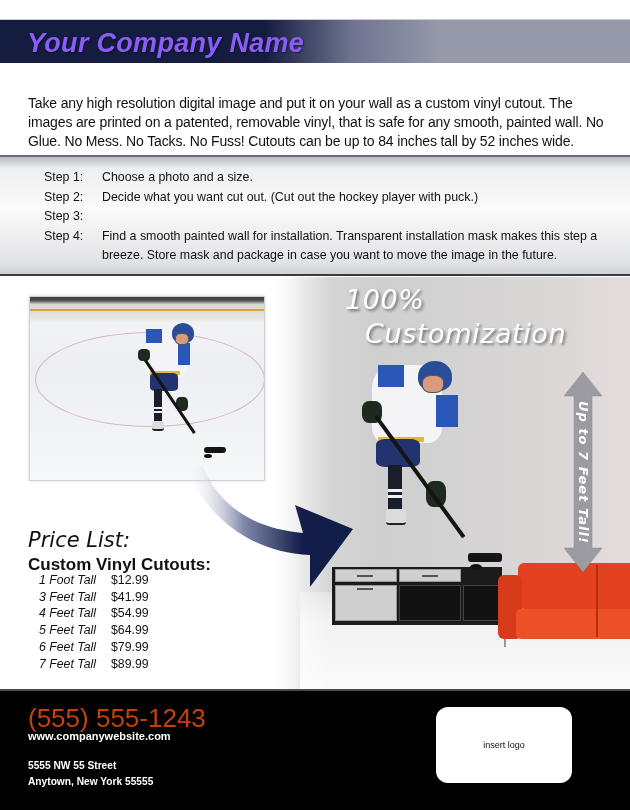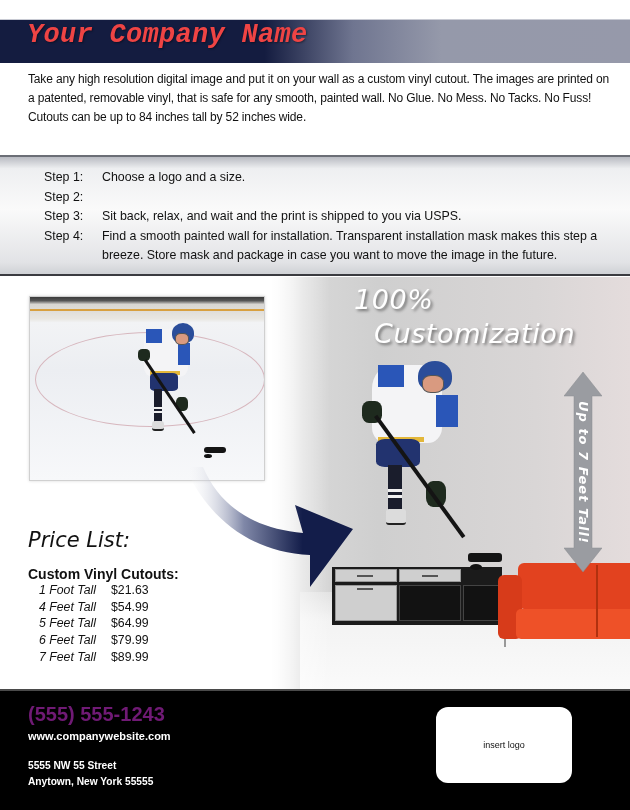--- a/index.html
+++ b/index.html
@@ -5,29 +5,29 @@
   * { box-sizing: border-box; margin: 0; padding: 0; }
   html, body { width: 630px; height: 810px; overflow: hidden; background: #ffffff; }
   body { position: relative; font-family: "Liberation Sans", sans-serif; color: #111; }
 
   .header-band {
     position: absolute; left: 0; top: 19px; width: 630px; height: 44px;
     background: linear-gradient(90deg, #141c40 0%, #141c40 42%, #6f7590 56%, #9599aa 70%, #9699aa 100%);
     border-top: 1px solid #c8cad3;
   }
   .company-name {
-    position: absolute; left: 27px; top: 20px;
-    font-family: Liberation Mono, monospace; font-style: italic; font-weight: bold;
-    font-size: 27px; color: #ef4444; letter-spacing: 0.3px;
+    position: absolute; left: 27px; top: 28px;
+    font-family: Liberation Sans, sans-serif; font-style: italic; font-weight: bold;
+    font-size: 27px; color: #8b5cf6; letter-spacing: 0.3px;
     text-shadow: 1px 1px 2px rgba(0,0,0,0.4);
   }
 
   .intro { position: absolute; left: 28px; top: 70px; width: 590px; }
   .intro-title { font-size: 17px; color: #111; margin-bottom: 4px; }
-  .intro-body { font-size: 12px; line-height: 19px; color: #111; letter-spacing: -0.15px; }
+  .intro-body { font-size: 14px; line-height: 19px; color: #111; letter-spacing: -0.15px; margin-top: 24px; }
 
   .steps-band {
     position: absolute; left: 0; top: 155px; width: 630px; height: 121px;
     background: linear-gradient(180deg, #b9bbc2 0%, #eeeff1 10%, #fafafa 45%, #e2e3e6 90%, #cfd1d5 100%);
     border-top: 2px solid #6b6e76; border-bottom: 2px solid #3a3b40;
   }
   .steps { position: absolute; left: 44px; top: 168px; width: 580px; font-size: 12.4px; line-height: 19.5px; color: #111; }
   .step { display: flex; }
   .step-label { width: 58px; flex: none; }
   .step-text { flex: 1; }
@@ -66,21 +66,21 @@
   .player .stripe { position: absolute; background: #f0f0f0; }
   .player .skate { position: absolute; background: #dcdcdc; border-bottom: 2px solid #222; border-radius: 3px; }
   .player .glove { position: absolute; background: #1e2a1e; border-radius: 35%; }
   .player .stick { position: absolute; background: #141414; transform-origin: top left; }
   .player .blade { position: absolute; background: #141414; border-radius: 3px; }
   .player .puck { position: absolute; background: #111; border-radius: 50%; }
 
   .big-arrow { position: absolute; left: 185px; top: 190px; }
 
   .headline {
-    position: absolute; left: 354px; top: 6px;
+    position: absolute; left: 345px; top: 6px;
     font-family: "DejaVu Sans", sans-serif; font-style: italic;
     color: #ffffff; font-size: 27px; line-height: 34px; letter-spacing: 0.6px;
     text-shadow: 2px 2px 3px rgba(0,0,0,0.45);
   }
   .headline .l2 { display: block; padding-left: 20px; }
 
   .tall-arrow { position: absolute; left: 564px; top: 95px; width: 38px; height: 200px; }
   .tall-arrow-text {
     position: absolute; left: 566px; top: 120px; width: 34px; height: 150px;
     writing-mode: vertical-rl; text-orientation: mixed;
@@ -99,29 +99,29 @@
   .sofa .arm { position: absolute; left: 2px; top: 12px; width: 24px; height: 64px; background: #d73b1a; border-radius: 6px; }
   .sofa .seat { position: absolute; left: 20px; top: 46px; width: 122px; height: 30px; background: #ee5128; border-radius: 5px; }
   .sofa .seam { position: absolute; left: 100px; top: 2px; width: 2px; height: 72px; background: #b1310f; }
   .sofa .foot { position: absolute; top: 76px; width: 2px; height: 8px; background: #999; }
 
   .price-list { position: absolute; left: 28px; top: 528px; }
   .price-title {
     font-family: "DejaVu Sans", sans-serif; font-style: italic; font-size: 21px;
     color: #111; line-height: 24px;
   }
-  .price-subtitle { font-size: 14px; font-weight: bold; color: #111; margin-top: 15px; line-height: 15px; }
+  .price-subtitle { font-size: 17px; font-weight: bold; color: #111; margin-top: 5px; line-height: 15px; }
   .price-row { display: flex; font-size: 12.3px; line-height: 16.7px; color: #111; padding-left: 11px; }
   .price-size { width: 72px; font-style: italic; }
 
   .footer {
     position: absolute; left: 0; top: 689px; width: 630px; height: 121px; background: #000000;
     border-top: 2px solid #4a4a4a;
   }
-  .phone { position: absolute; left: 28px; top: 703px; font-size: 20px; font-weight: bold; color: #701a75; }
+  .phone { position: absolute; left: 28px; top: 703px; font-size: 26px; font-weight: normal; color: #c2410c; }
   .website { position: absolute; left: 28px; top: 730px; font-size: 11px; font-weight: bold; color: #fff; }
   .address { position: absolute; left: 28px; top: 758px; font-size: 10.2px; font-weight: bold; color: #fff; line-height: 16px; }
   .logo-box {
     position: absolute; left: 436px; top: 707px; width: 136px; height: 76px;
     background: #ffffff; border-radius: 12px;
     display: flex; align-items: center; justify-content: center;
     font-size: 9px; color: #111;
   }
 </style>
 </head>
@@ -131,28 +131,28 @@
 <div class="company-name">Your Company Name</div>
 
 <div class="intro">
   <div class="intro-body">Take any high resolution digital image and put it on your wall as a custom vinyl cutout.  The images are printed on a patented, removable vinyl, that is safe for any smooth, painted wall.  No Glue. No Mess. No Tacks. No Fuss! Cutouts can be up to 84 inches tall by 52 inches wide.</div>
 </div>
 
 <div class="steps-band"></div>
 <div class="steps">
   <div class="step">
     <span class="step-label">Step 1:</span>
-    <span class="step-text">Choose a logo and a size.</span>
+    <span class="step-text">Choose a photo and a size.</span>
   </div>
   <div class="step">
     <span class="step-label">Step 2:</span>
+    <span class="step-text">Decide what you want cut out. (Cut out the hockey player with puck.)</span>
   </div>
   <div class="step">
     <span class="step-label">Step 3:</span>
-    <span class="step-text">Sit back, relax, and wait and the print is shipped to you via USPS.</span>
   </div>
   <div class="step">
     <span class="step-label">Step 4:</span>
     <span class="step-text">Find a smooth painted wall for installation.  Transparent installation mask makes this step a breeze.  Store mask and package in case you want to move the image in the future.</span>
   </div>
 </div>
 
 <div class="hero">
   <div class="floor"></div>
 
@@ -240,21 +240,25 @@
     <path d="M19,0 L38,24 L28,24 L28,176 L38,176 L19,200 L0,176 L10,176 L10,24 L0,24 Z" fill="#9a9ca1" stroke="#8a8c90" stroke-width="0.5"></path>
   </svg>
   <div class="tall-arrow-text">Up to 7 Feet Tall!</div>
 </div>
 
 <div class="price-list">
   <div class="price-title">Price List:</div>
   <div class="price-subtitle">Custom Vinyl Cutouts:</div>
   <div class="price-row">
     <span class="price-size">1 Foot Tall</span>
-    <span class="price-value">$21.63</span>
+    <span class="price-value">$12.99</span>
+  </div>
+  <div class="price-row">
+    <span class="price-size">3 Feet Tall</span>
+    <span class="price-value">$41.99</span>
   </div>
   <div class="price-row">
     <span class="price-size">4 Feet Tall</span>
     <span class="price-value">$54.99</span>
   </div>
   <div class="price-row">
     <span class="price-size">5 Feet Tall</span>
     <span class="price-value">$64.99</span>
   </div>
   <div class="price-row">

